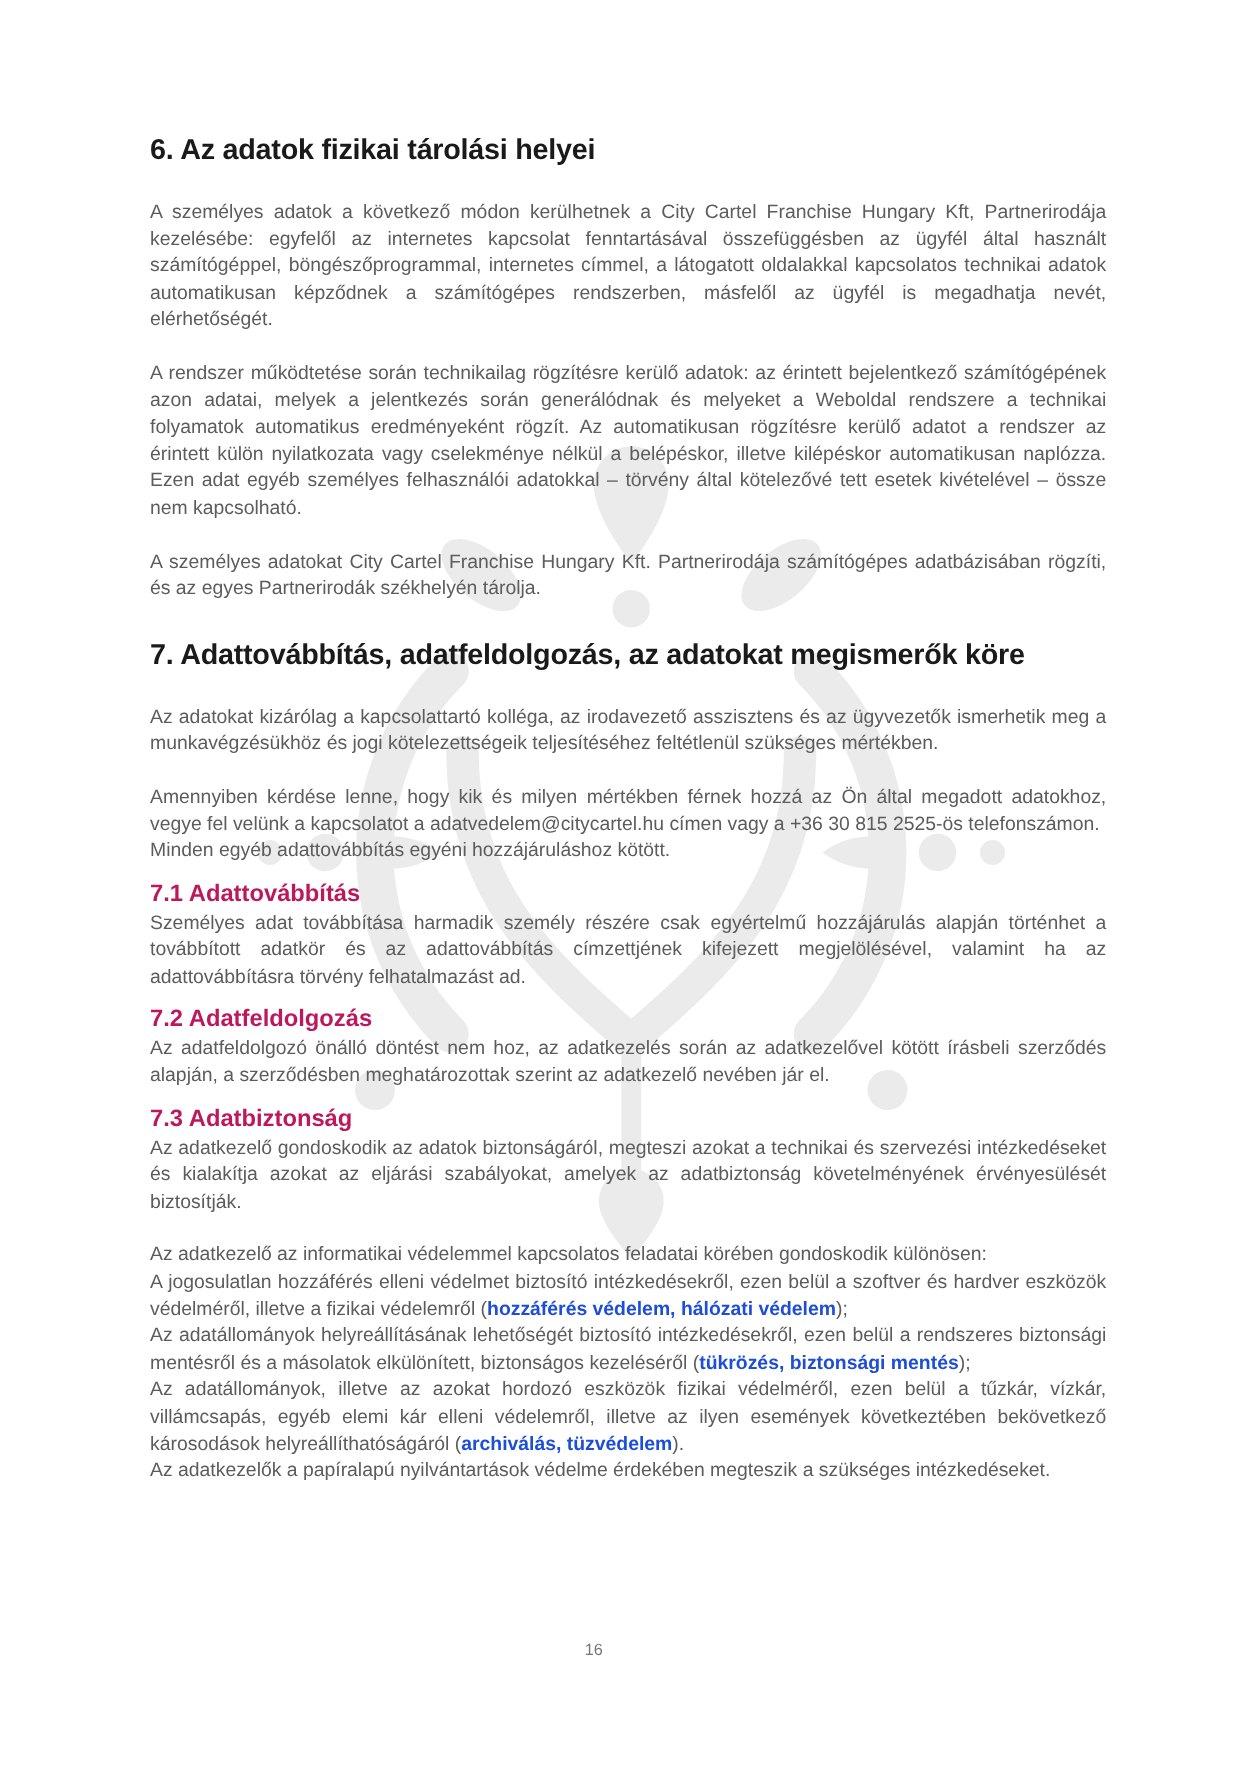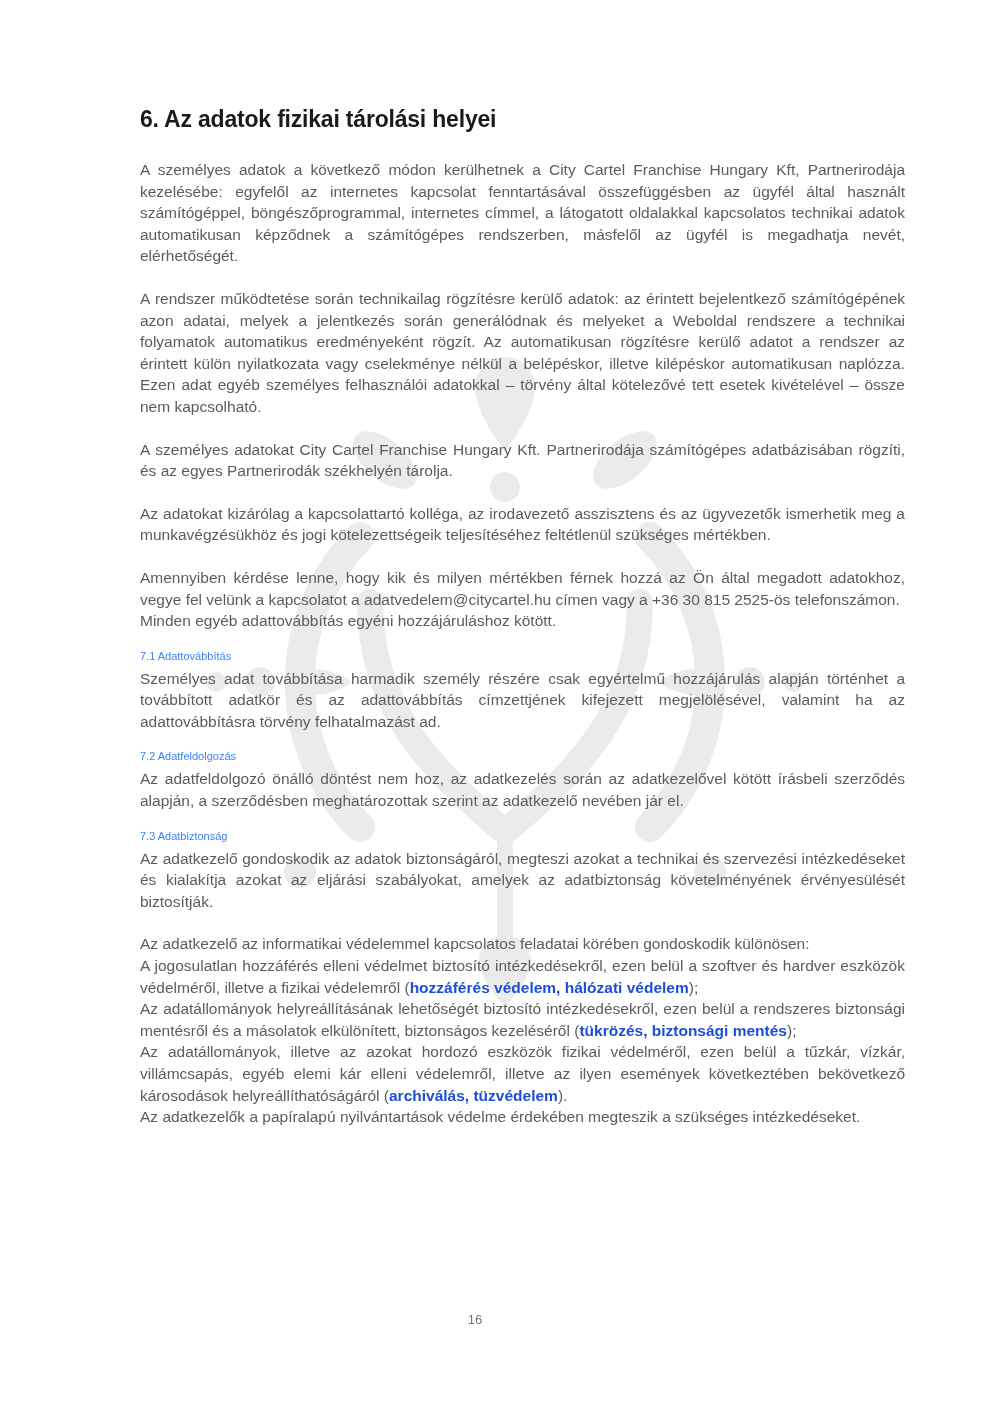--- a/index.html
+++ b/index.html
@@ -17,37 +17,36 @@
     pointer-events:none;
   }
   .content{
     position:absolute;
     left:120px;top:104px;
     width:765px;
     color:#5c5c5c;
     font-size:15.5px;
     line-height:21.6px;
     text-align:justify;
-    margin-left:20px;
   }
   h1{
     font-size:23px;
     line-height:30px;
     font-weight:800;
     color:#1a1a1a;
     letter-spacing:-0.2px;
     margin:0 0 25px 0;
     text-align:left;
   }
   h1.mt{margin-top:26px;}
   h2{
-    font-size:11px;
+    font-size:19px;
     line-height:22px;
-    font-weight:400;
-    color:#3b82f6;
+    font-weight:700;
+    color:#be185d;
     margin:13px 0 1px 0;
     text-align:left;
   }
   p{margin:0 0 21px 0;}
   p.m0{margin:0;}
   p.gap{margin:21px 0 0 0;}
   .b{font-weight:700;color:#1d4ed8;}
   .page-number{
     position:absolute;
     left:0;top:1312px;
@@ -91,20 +90,21 @@
   </g>
 </svg>
 
 <main class="content">
 
   <h1>6. Az adatok fizikai tárolási helyei</h1>
   <p>A személyes adatok a következő módon kerülhetnek a City Cartel Franchise Hungary Kft, Partnerirodája kezelésébe: egyfelől az internetes kapcsolat fenntartásával összefüggésben az ügyfél által használt számítógéppel, böngészőprogrammal, internetes címmel, a látogatott oldalakkal kapcsolatos technikai adatok automatikusan képződnek a számítógépes rendszerben, másfelől az ügyfél is megadhatja nevét, elérhetőségét.</p>
   <p>A rendszer működtetése során technikailag rögzítésre kerülő adatok: az érintett bejelentkező számítógépének azon adatai, melyek a jelentkezés során generálódnak és melyeket a Weboldal rendszere a technikai folyamatok automatikus eredményeként rögzít. Az automatikusan rögzítésre kerülő adatot a rendszer az érintett külön nyilatkozata vagy cselekménye nélkül a belépéskor, illetve kilépéskor automatikusan naplózza. Ezen adat egyéb személyes felhasználói adatokkal – törvény által kötelezővé tett esetek kivételével – össze nem kapcsolható.</p>
   <p>A személyes adatokat City Cartel Franchise Hungary Kft. Partnerirodája számítógépes adatbázisában rögzíti, és az egyes Partnerirodák székhelyén tárolja.</p>
 
+  <h1 class="mt">7. Adattovábbítás, adatfeldolgozás, az adatokat megismerők köre</h1>
   <p>Az adatokat kizárólag a kapcsolattartó kolléga, az irodavezető asszisztens és az ügyvezetők ismerhetik meg a munkavégzésükhöz és jogi kötelezettségeik teljesítéséhez feltétlenül szükséges mértékben.</p>
   <p class="m0">Amennyiben kérdése lenne, hogy kik és milyen mértékben férnek hozzá az Ön által megadott adatokhoz, vegye fel velünk a kapcsolatot a adatvedelem@citycartel.hu címen vagy a +36 30 815 2525-ös telefonszámon.</p>
   <p class="m0">Minden egyéb adattovábbítás egyéni hozzájáruláshoz kötött.</p>
 
   <h2>7.1 Adattovábbítás</h2>
   <p class="m0">Személyes adat továbbítása harmadik személy részére csak egyértelmű hozzájárulás alapján történhet a továbbított adatkör és az adattovábbítás címzettjének kifejezett megjelölésével, valamint ha az adattovábbításra törvény felhatalmazást ad.</p>
 
   <h2>7.2 Adatfeldolgozás</h2>
   <p class="m0">Az adatfeldolgozó önálló döntést nem hoz, az adatkezelés során az adatkezelővel kötött írásbeli szerződés alapján, a szerződésben meghatározottak szerint az adatkezelő nevében jár el.</p>
 

